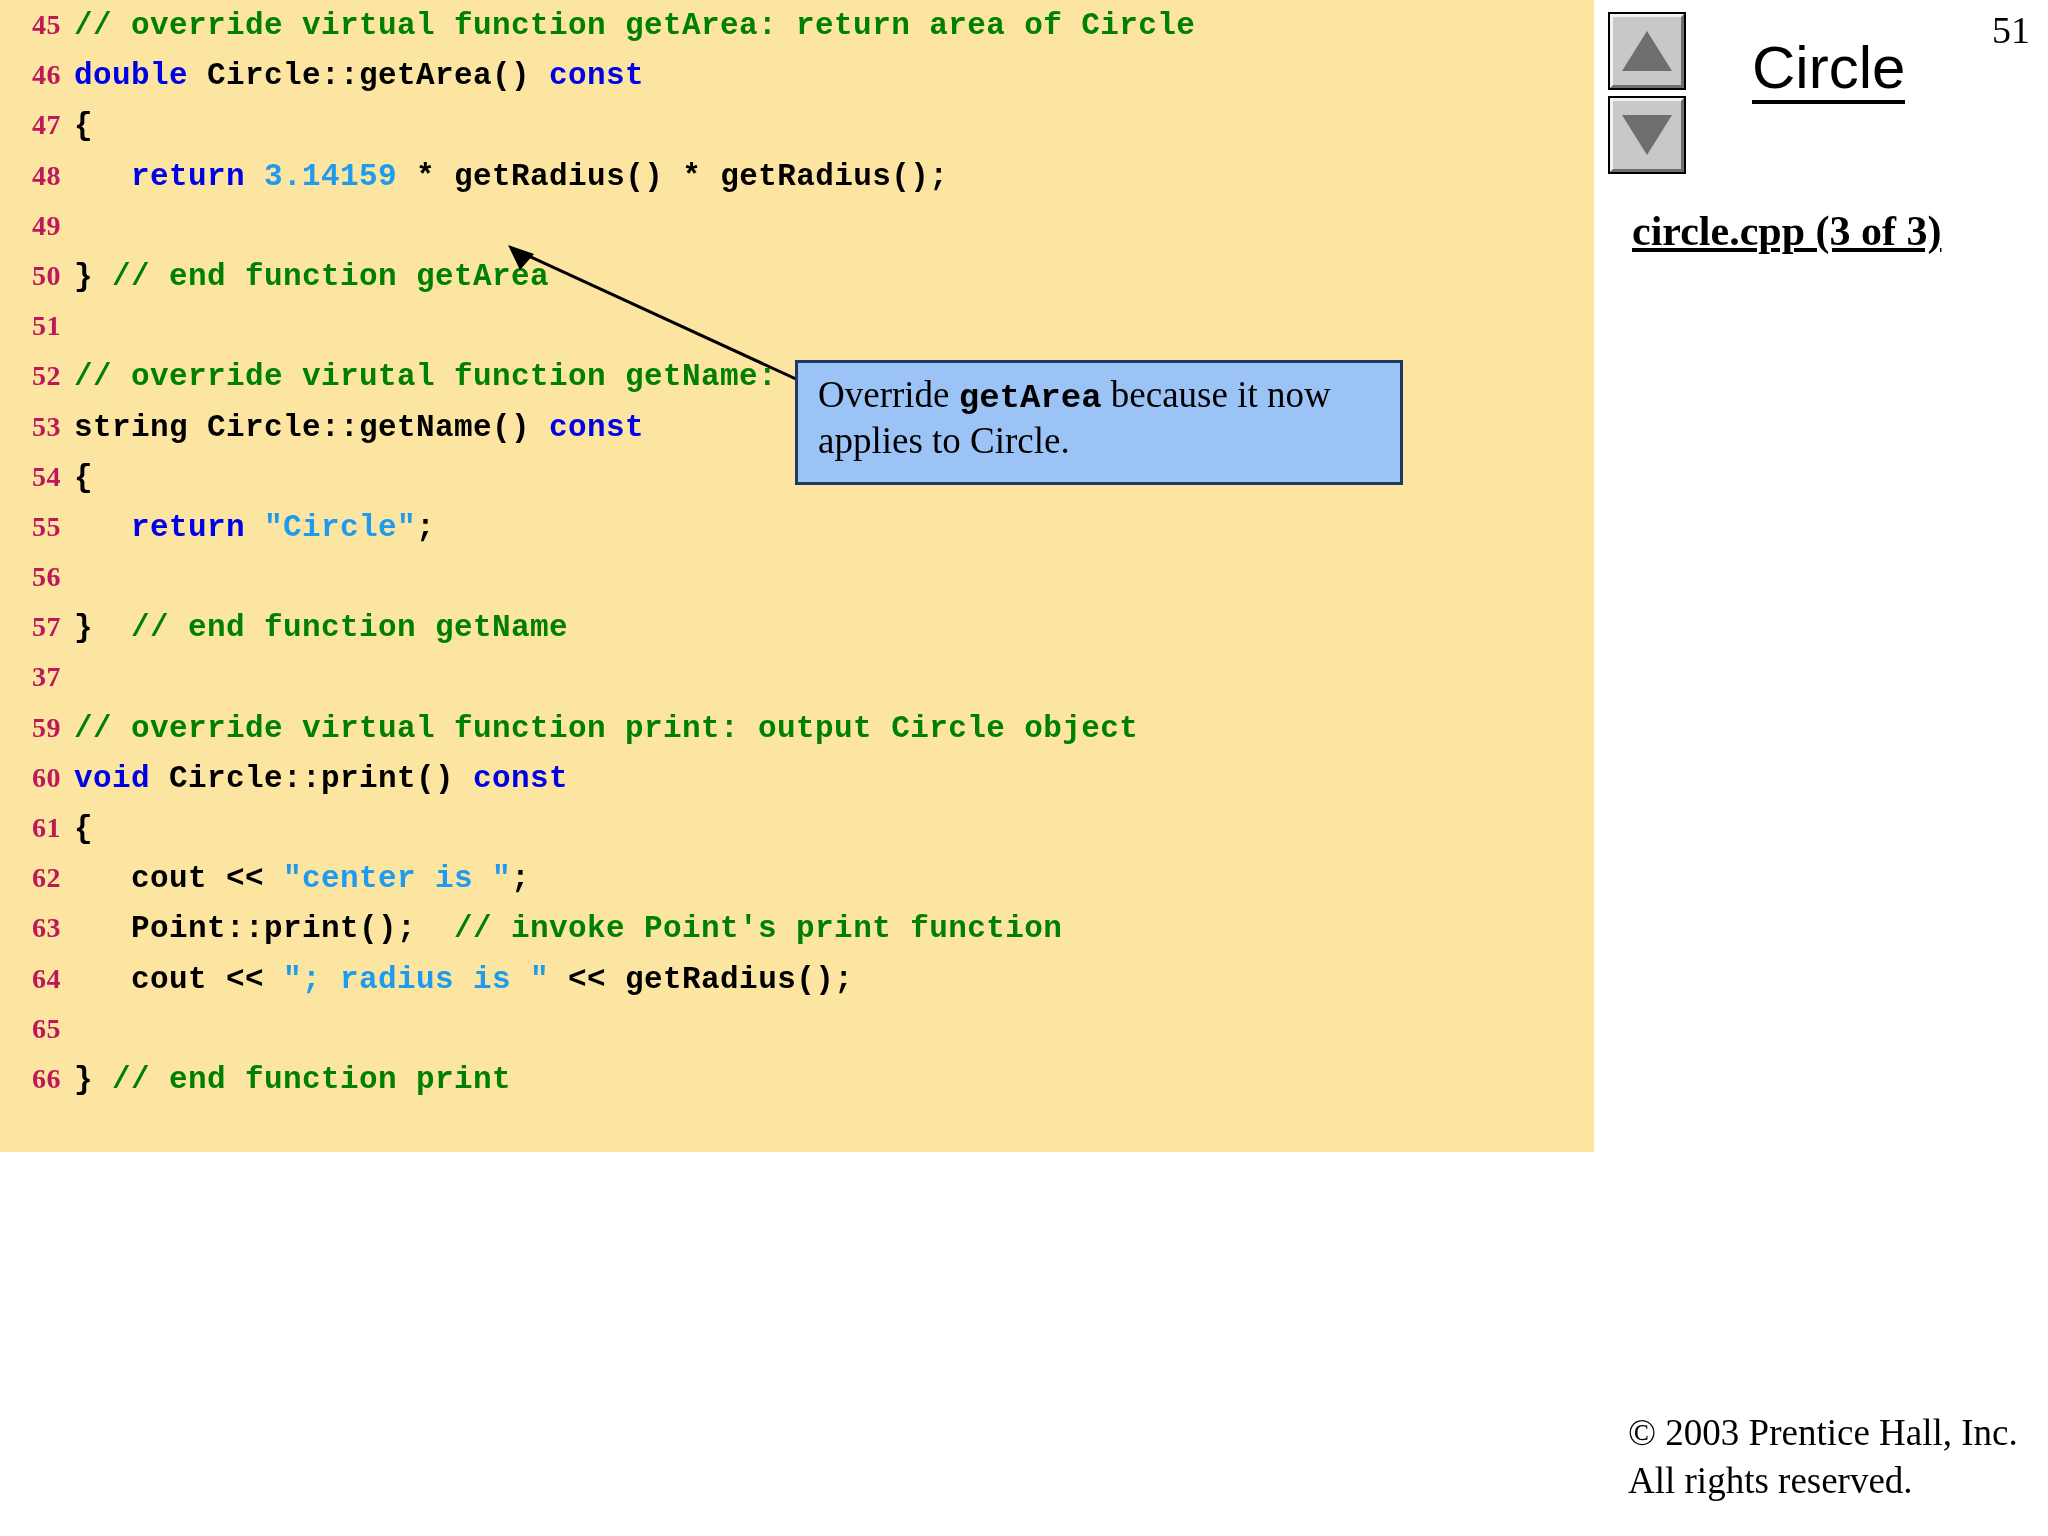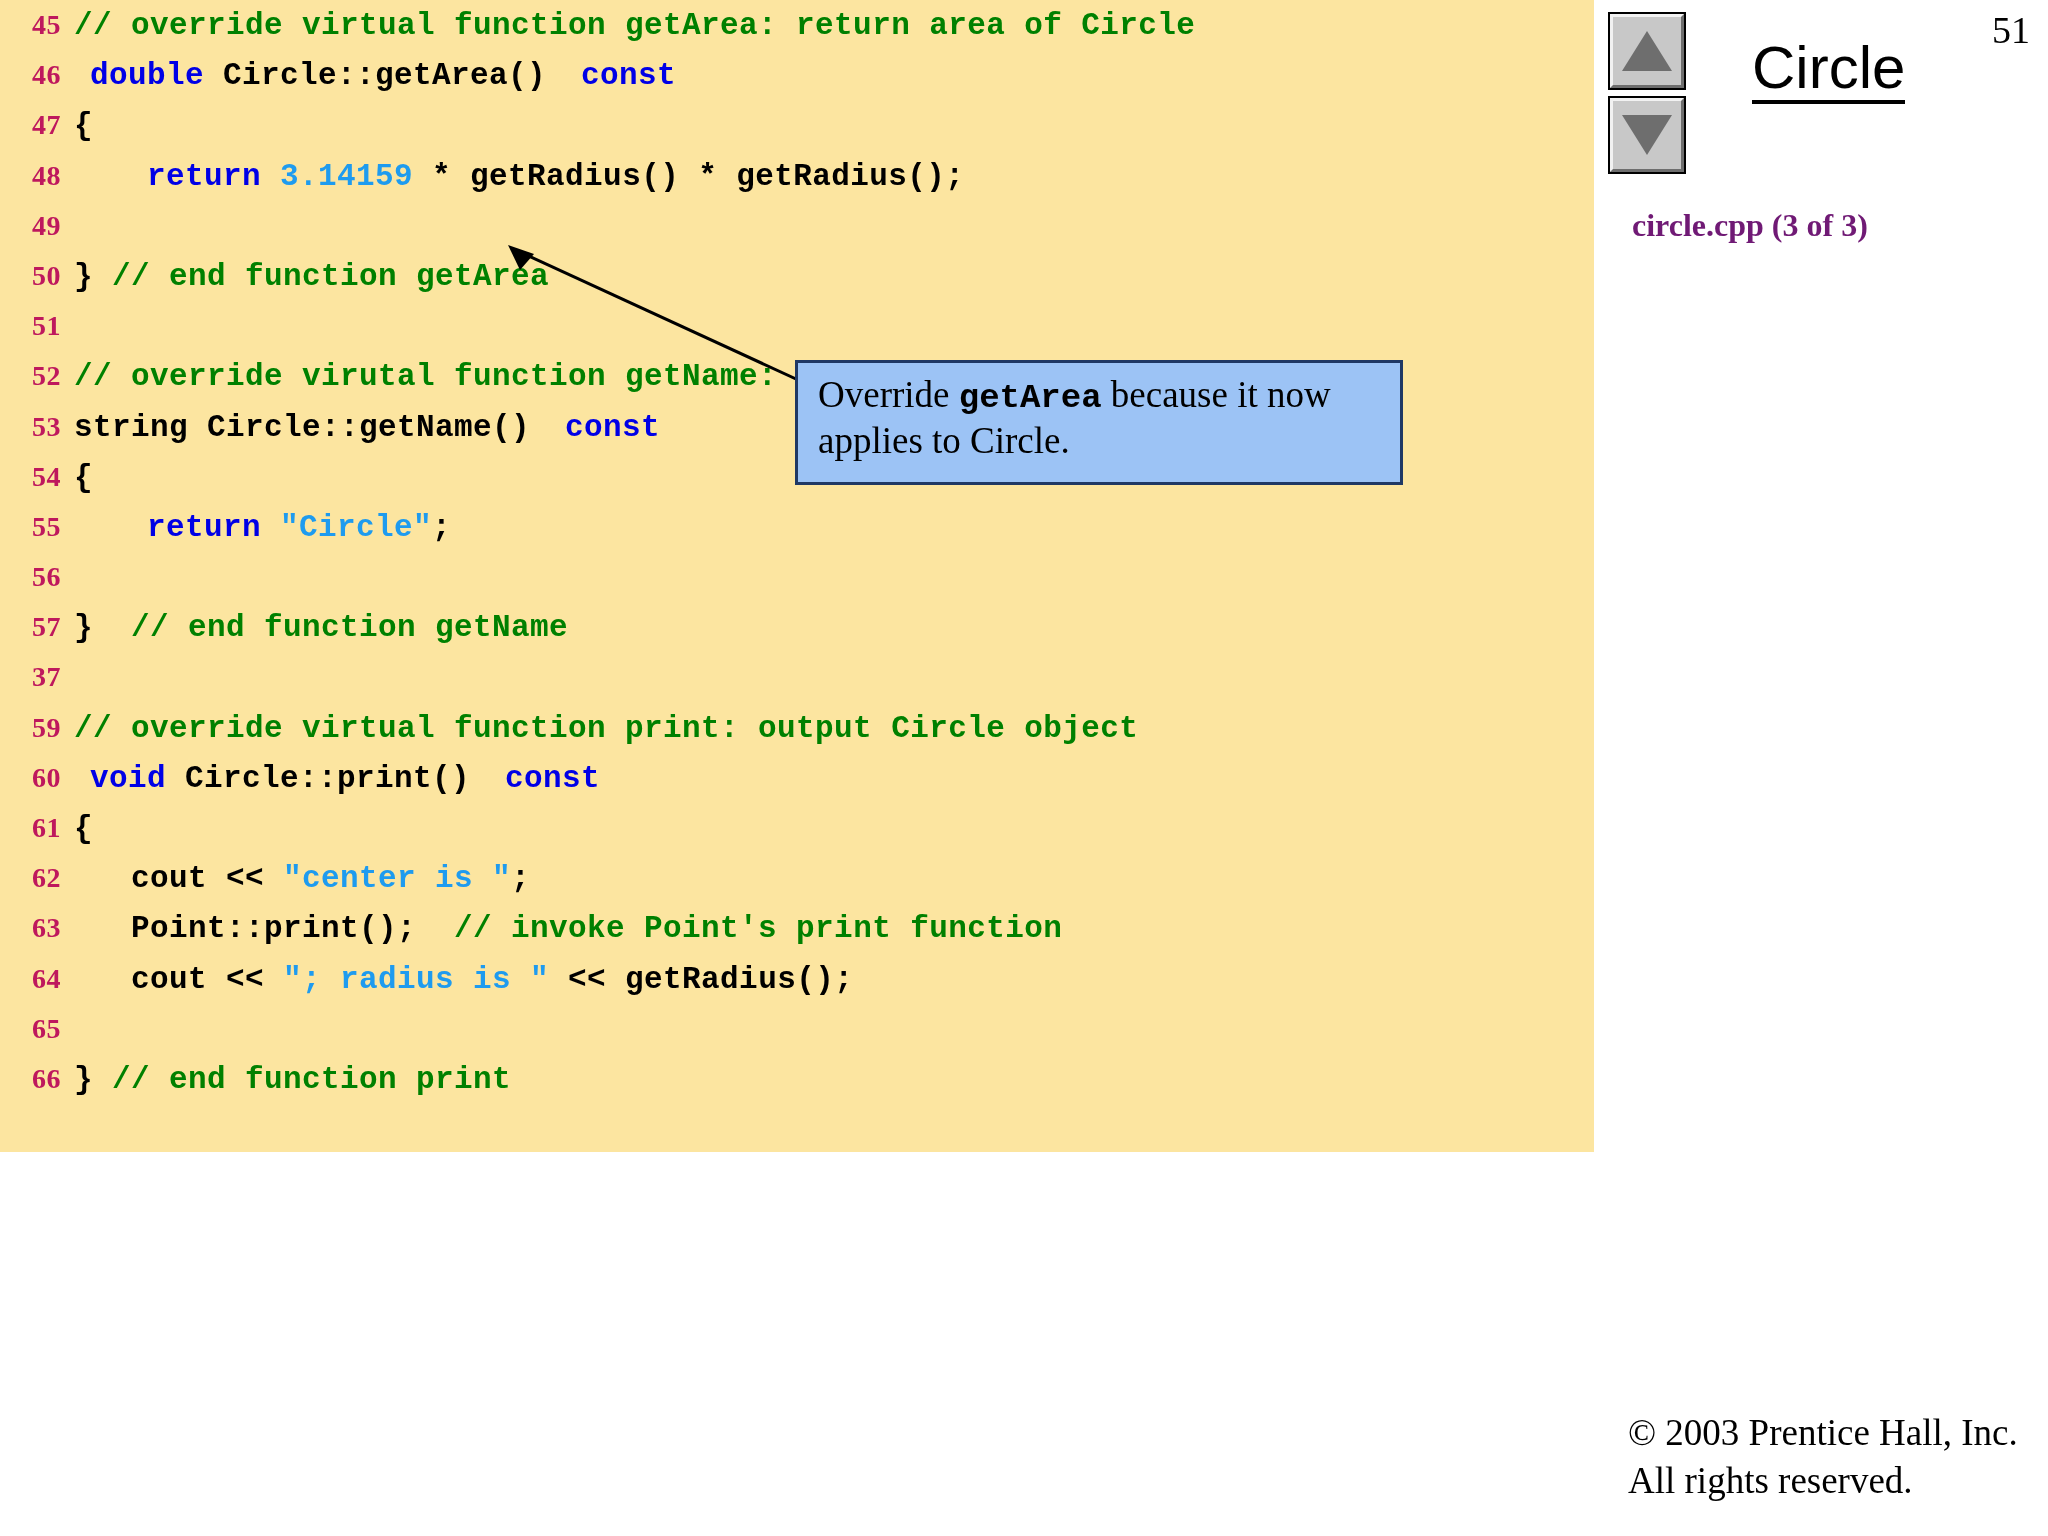--- a/index.html
+++ b/index.html
@@ -45,21 +45,21 @@
     font-weight: bold;
     font-size: 28px;
     padding-right: 22px;
     box-sizing: border-box;
     vertical-align: baseline;
     padding-left: 32px;
   }
   .code-text { display: inline-block; vertical-align: baseline; }
 
   .tok-cm  { color: #008000; }              
-  .tok-kw  { color: #0000E6; margin-left: 16px; }              
+  .tok-kw  { color: #0000E6; }              
   .tok-num { color: #1E9BEF; }              
   .tok-str { color: #1E9BEF; }              
   .tok-pl  { color: #000000; }              
 
   
   #callout {
     position: absolute;
     left: 795px;
     top: 360px;
     width: 608px;
@@ -143,24 +143,25 @@
     top: 8px;
     font-family: "Liberation Serif", serif;
     font-size: 38px;
     color: #000000;
   }
   #file-label {
     position: absolute;
     left: 1632px;
     top: 207px;
     font-family: "Liberation Serif", serif;
-    font-size: 32px;
-    font-weight: bold;
-    color: #701a75;
+    font-size: 42px;
+    font-weight: bold;
+    color: #000000;
     white-space: nowrap;
+    text-decoration: underline;
   }
   #copyright {
     position: absolute;
     left: 1628px;
     bottom: 32px;
     font-family: "Liberation Serif", serif;
     font-size: 37px;
     line-height: 1.28;
     color: #000000;
     white-space: nowrap;

